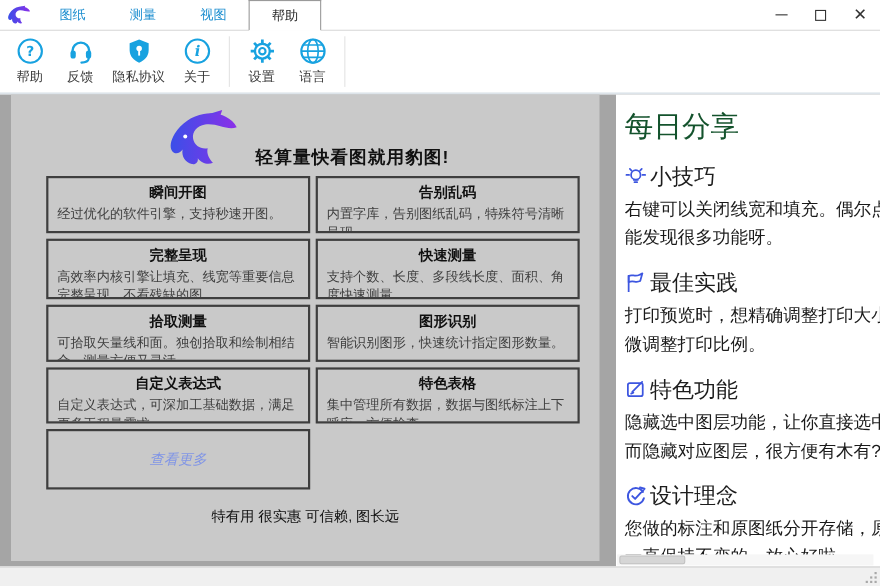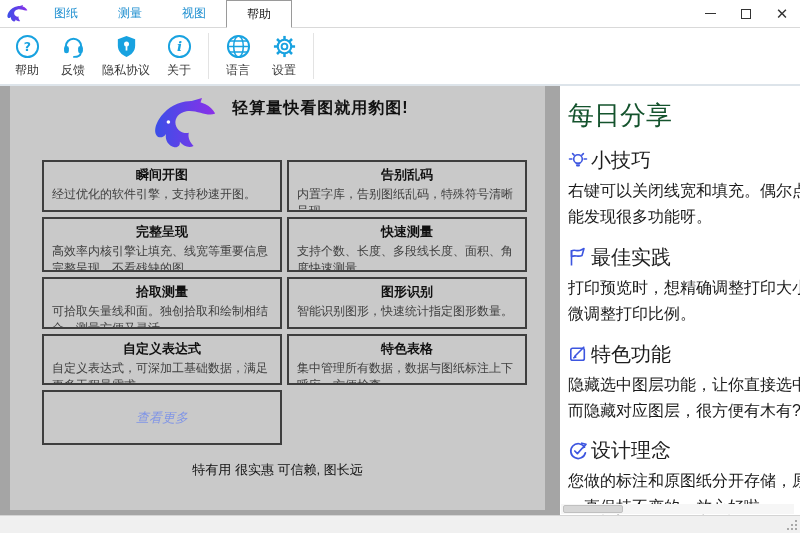--- a/index.html
+++ b/index.html
@@ -29,21 +29,21 @@
     align-items:center; justify-content:center; gap: 3px; }
   .ribbon-btn svg { width: 25px; height: 25px; }
   .ribbon-label { font-size: 12px; color:#3a3a3a; white-space: nowrap; }
   .ribbon-sep { width: 1px; height: 46px; background:#e3e3e3; margin: 0 6px; }
 
   
   .main { flex: 1; position: relative; background:#a5a5a5; }
 
   .help-panel { position:absolute; left:10px; top:0; width: 535px; bottom: 5px;
     background:#c9c9c9; overflow:hidden; }
-  .hero { display:flex; align-items:flex-start; justify-content:center; gap:10px;
+  .hero { display:flex; align-items:flex-end; justify-content:center; gap:10px;
     padding-top: 12px; height: 68px; }
   .hero svg { width: 76px; height: 54px; }
   .tagline { font-size: 16px; font-weight: bold; color:#111; letter-spacing: 1px; }
 
   .feature-grid { margin: 6px 18px 0 32px; display:grid;
     grid-template-columns: 1fr 1fr; gap: 5px;
     grid-template-rows: 52px 55px 52px 51px 55px; }
   .feature-box { border: 2px solid #3e3e3e; padding: 4px 8px 2px; overflow:hidden;font-family:Liberation Serif, serif; }
   .feature-title { text-align:center; font-weight:bold; font-size: 13px; color:#101010;
     margin-bottom: 2px; }
@@ -131,44 +131,44 @@
       <span class="ribbon-label">隐私协议</span>
     </div>
     <div class="ribbon-btn">
       <svg viewBox="0 0 26 26">
         <circle cx="13" cy="13" r="11" fill="none" stroke="#18a2e0" stroke-width="2"></circle>
         <text x="13" y="18" font-size="14" font-style="italic" font-weight="bold" fill="#18a2e0" text-anchor="middle" font-family="DejaVu Serif">i</text>
       </svg>
       <span class="ribbon-label">关于</span>
     </div>
     <div class="ribbon-sep"></div>
-    <div class="ribbon-btn">
-      <svg viewBox="0 0 26 26">
-        <circle cx="13" cy="13" r="11" fill="none" stroke="#18a2e0" stroke-width="2"></circle>
-        <ellipse cx="13" cy="13" rx="5" ry="11" fill="none" stroke="#18a2e0" stroke-width="1.6"></ellipse>
-        <path d="M2.5,13 h21 M4.2,7.2 h17.6 M4.2,18.8 h17.6" stroke="#18a2e0" stroke-width="1.6" fill="none"></path>
-      </svg>
-      <span class="ribbon-label">语言</span>
-    </div>
     <div class="ribbon-btn">
       <svg viewBox="0 0 26 26">
         <g stroke="#18a2e0" stroke-width="2.6" fill="none">
           <line x1="13" y1="2" x2="13" y2="6"></line>
             <line x1="13" y1="20" x2="13" y2="24"></line>
           <line x1="2" y1="13" x2="6" y2="13"></line>
             <line x1="20" y1="13" x2="24" y2="13"></line>
           <line x1="5.2" y1="5.2" x2="8" y2="8"></line>
             <line x1="18" y1="18" x2="20.8" y2="20.8"></line>
           <line x1="5.2" y1="20.8" x2="8" y2="18"></line>
             <line x1="18" y1="8" x2="20.8" y2="5.2"></line>
         </g>
         <circle cx="13" cy="13" r="7" fill="#fff" stroke="#18a2e0" stroke-width="2.2"></circle>
         <circle cx="13" cy="13" r="3" fill="none" stroke="#18a2e0" stroke-width="2"></circle>
       </svg>
       <span class="ribbon-label">设置</span>
+    </div>
+    <div class="ribbon-btn">
+      <svg viewBox="0 0 26 26">
+        <circle cx="13" cy="13" r="11" fill="none" stroke="#18a2e0" stroke-width="2"></circle>
+        <ellipse cx="13" cy="13" rx="5" ry="11" fill="none" stroke="#18a2e0" stroke-width="1.6"></ellipse>
+        <path d="M2.5,13 h21 M4.2,7.2 h17.6 M4.2,18.8 h17.6" stroke="#18a2e0" stroke-width="1.6" fill="none"></path>
+      </svg>
+      <span class="ribbon-label">语言</span>
     </div>
     <div class="ribbon-sep"></div>
   </div>
 
   <div class="main">
 
     <div class="help-panel">
       <div class="hero">
         <svg viewBox="0 0 120 90">
           <defs>

